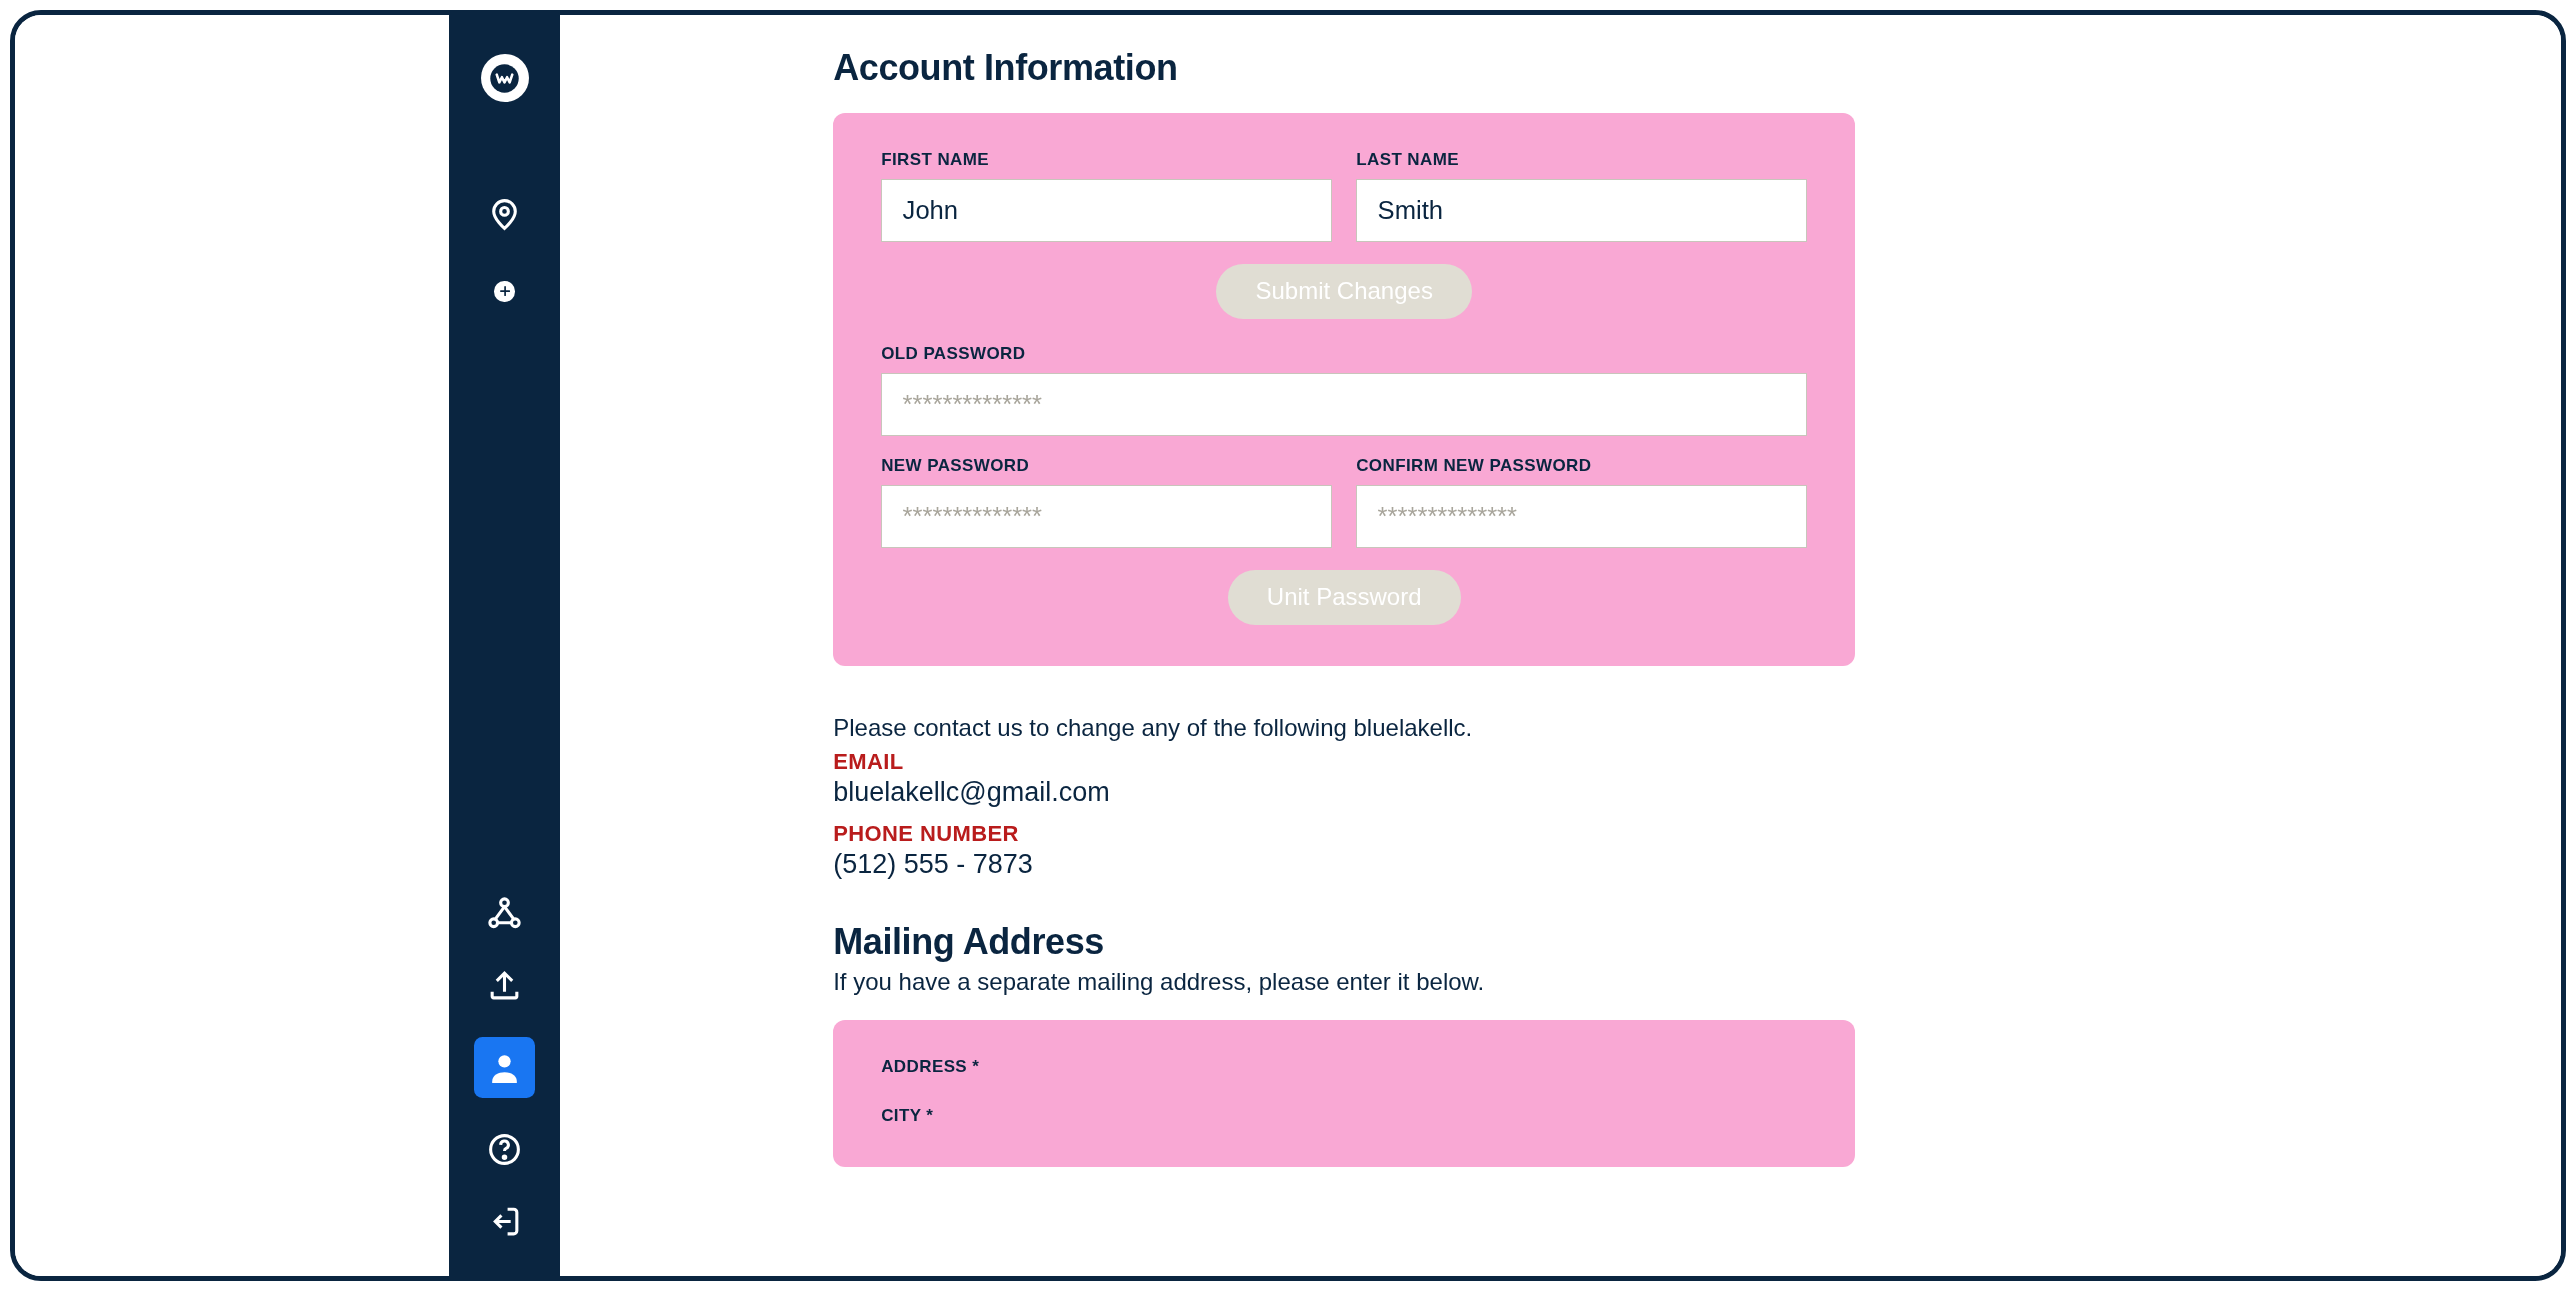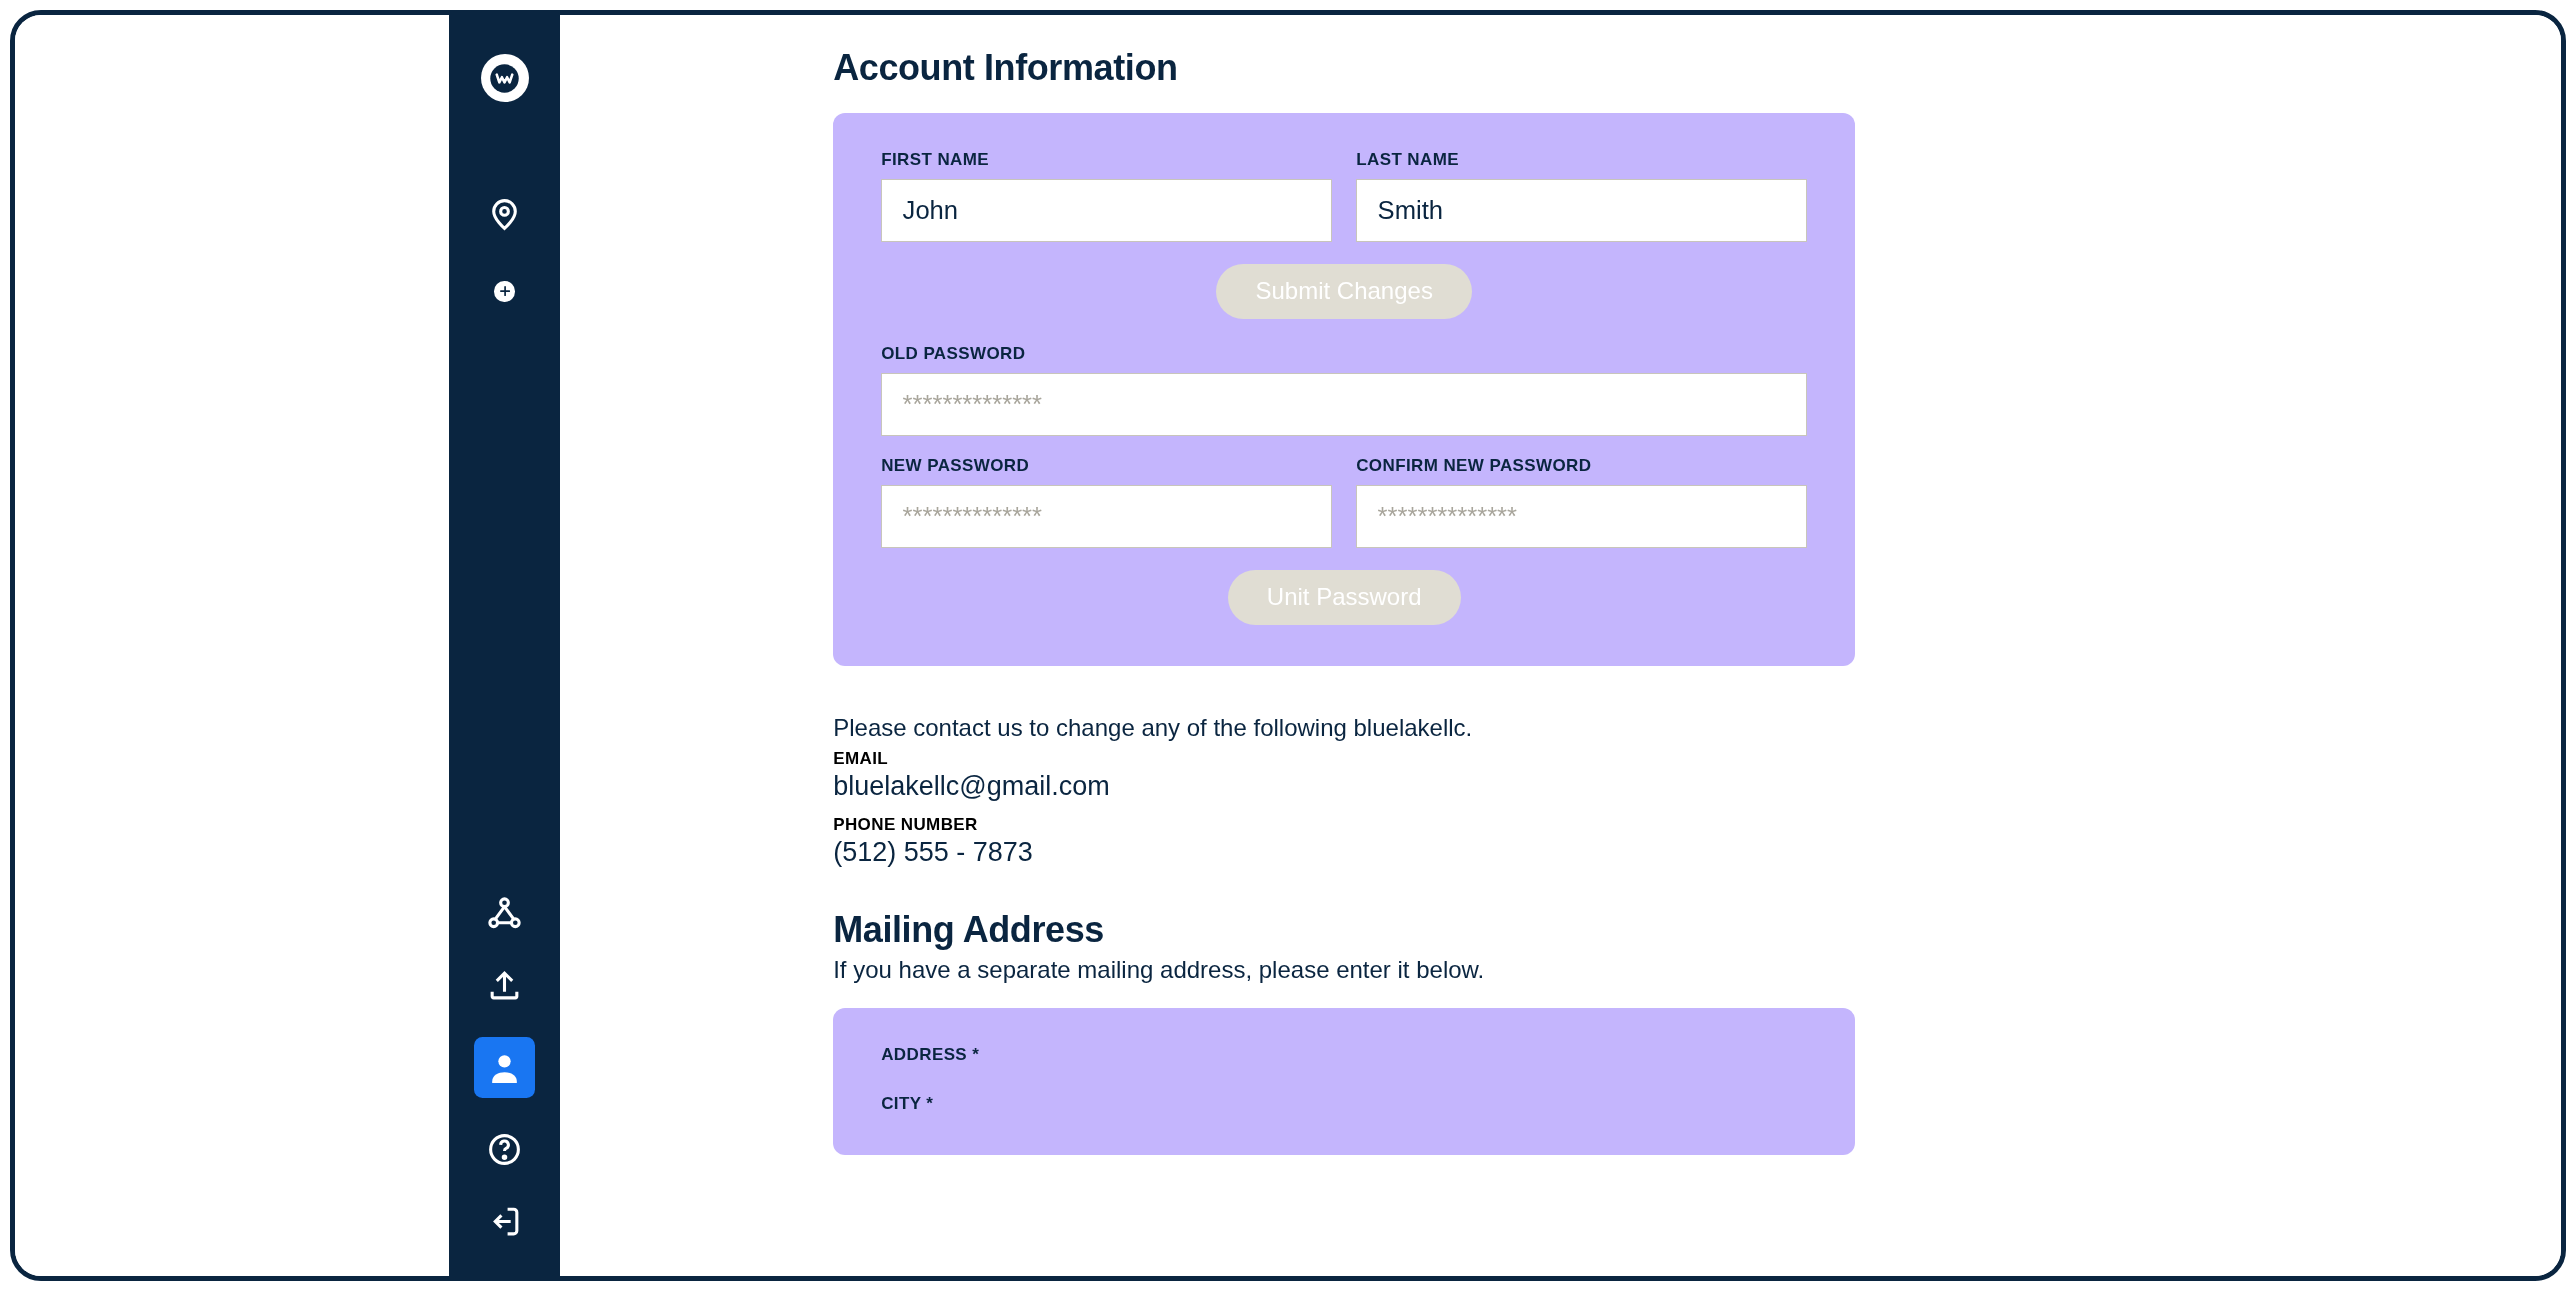--- a/index.html
+++ b/index.html
@@ -102,21 +102,21 @@
       overflow: hidden;
     }
     .page-title {
       font-size: 36px;
       font-weight: 600;
       color: #0a2540;
       margin-bottom: 24px;
       letter-spacing: -0.4px;
     }
     .card {
-      background: #c4b5fd;
+      background: #f9a8d4;
       border-radius: 12px;
       padding: 37px 48px 41px 48px;
       width: 1022px;
     }
     .row {
       display: flex;
       gap: 24px;
     }
     .field {
       flex: 1;
@@ -129,24 +129,24 @@
     }
     .label {
       font-size: 17px;
       letter-spacing: 0.4px;
       font-weight: 600;
       color: #0a2540;
       margin-bottom: 8.5px;
       text-transform: uppercase;
     }
     .label-small {
-      font-size: 17px;
+      font-size: 22px;
       letter-spacing: 0.4px;
       font-weight: 600;
-      color: #000000;
+      color: #b91c1c;
       margin-bottom: 1.7px;
       text-transform: uppercase;
     }
     .input {
       height: 63px;
       border: 1.7px solid #c8c5bb;
       border-radius: 0;
       background: #ffffff;
       padding: 0 20.4px;
       font-size: 25.6px;

